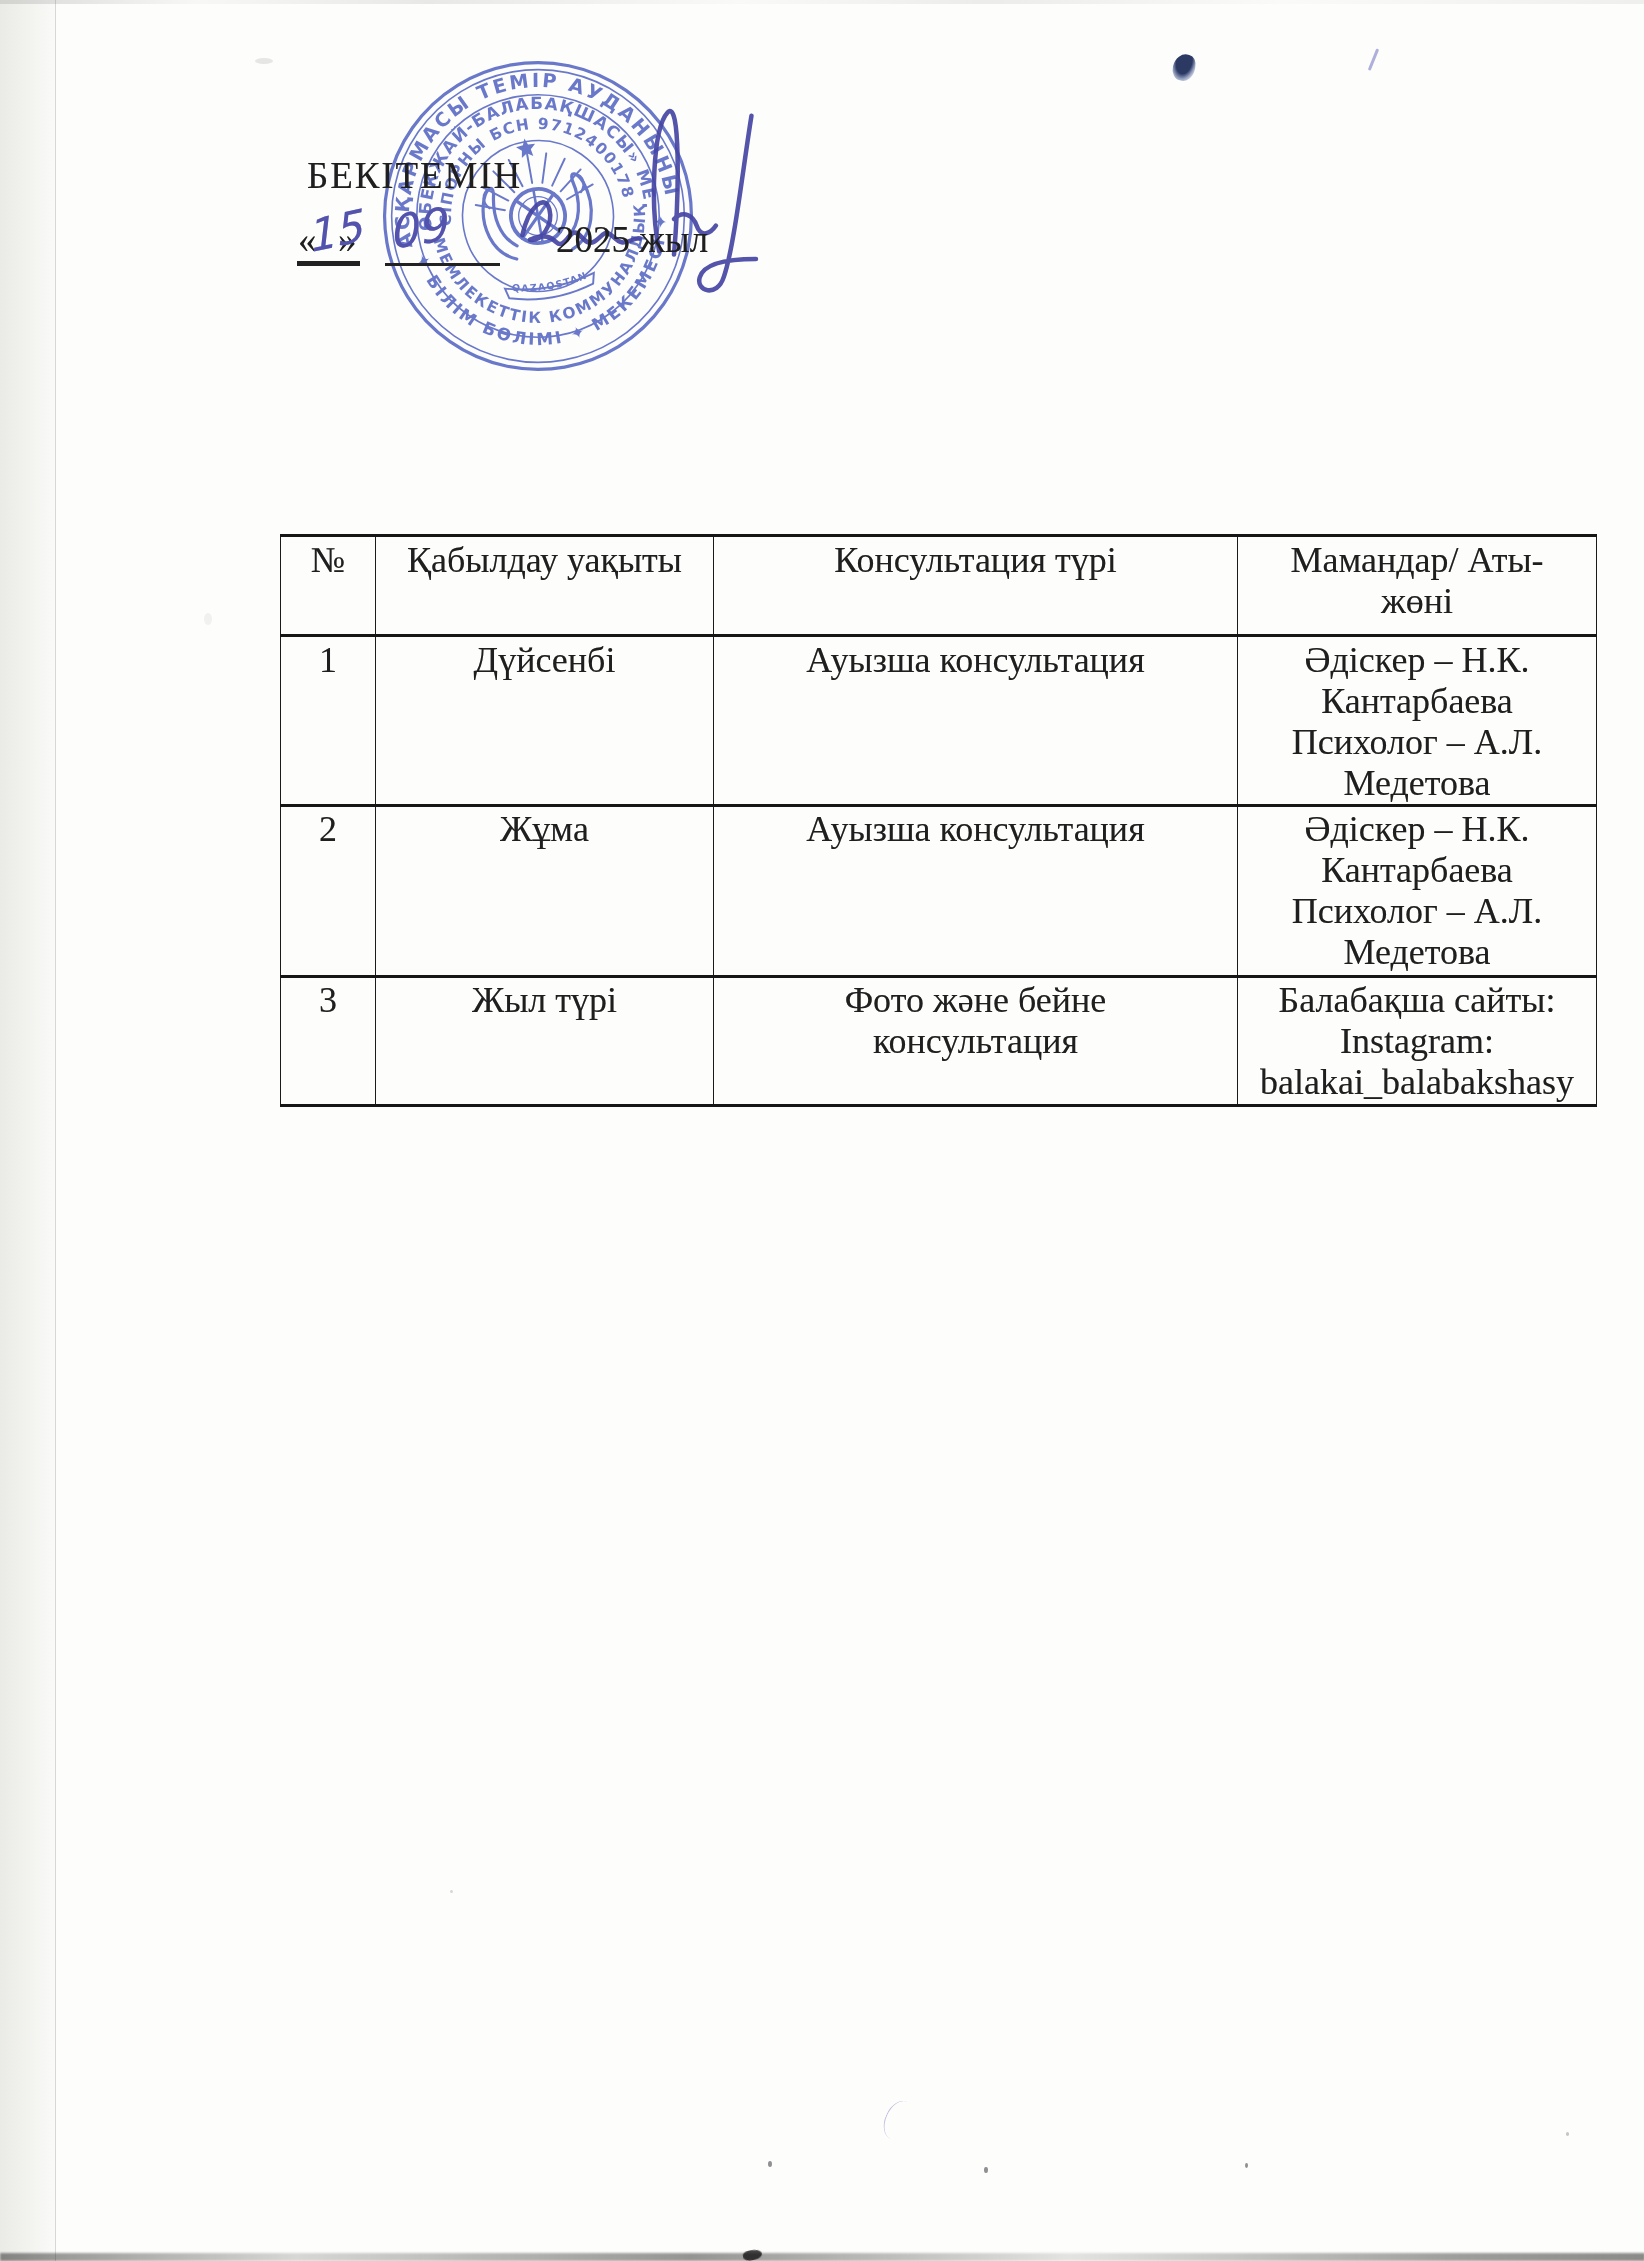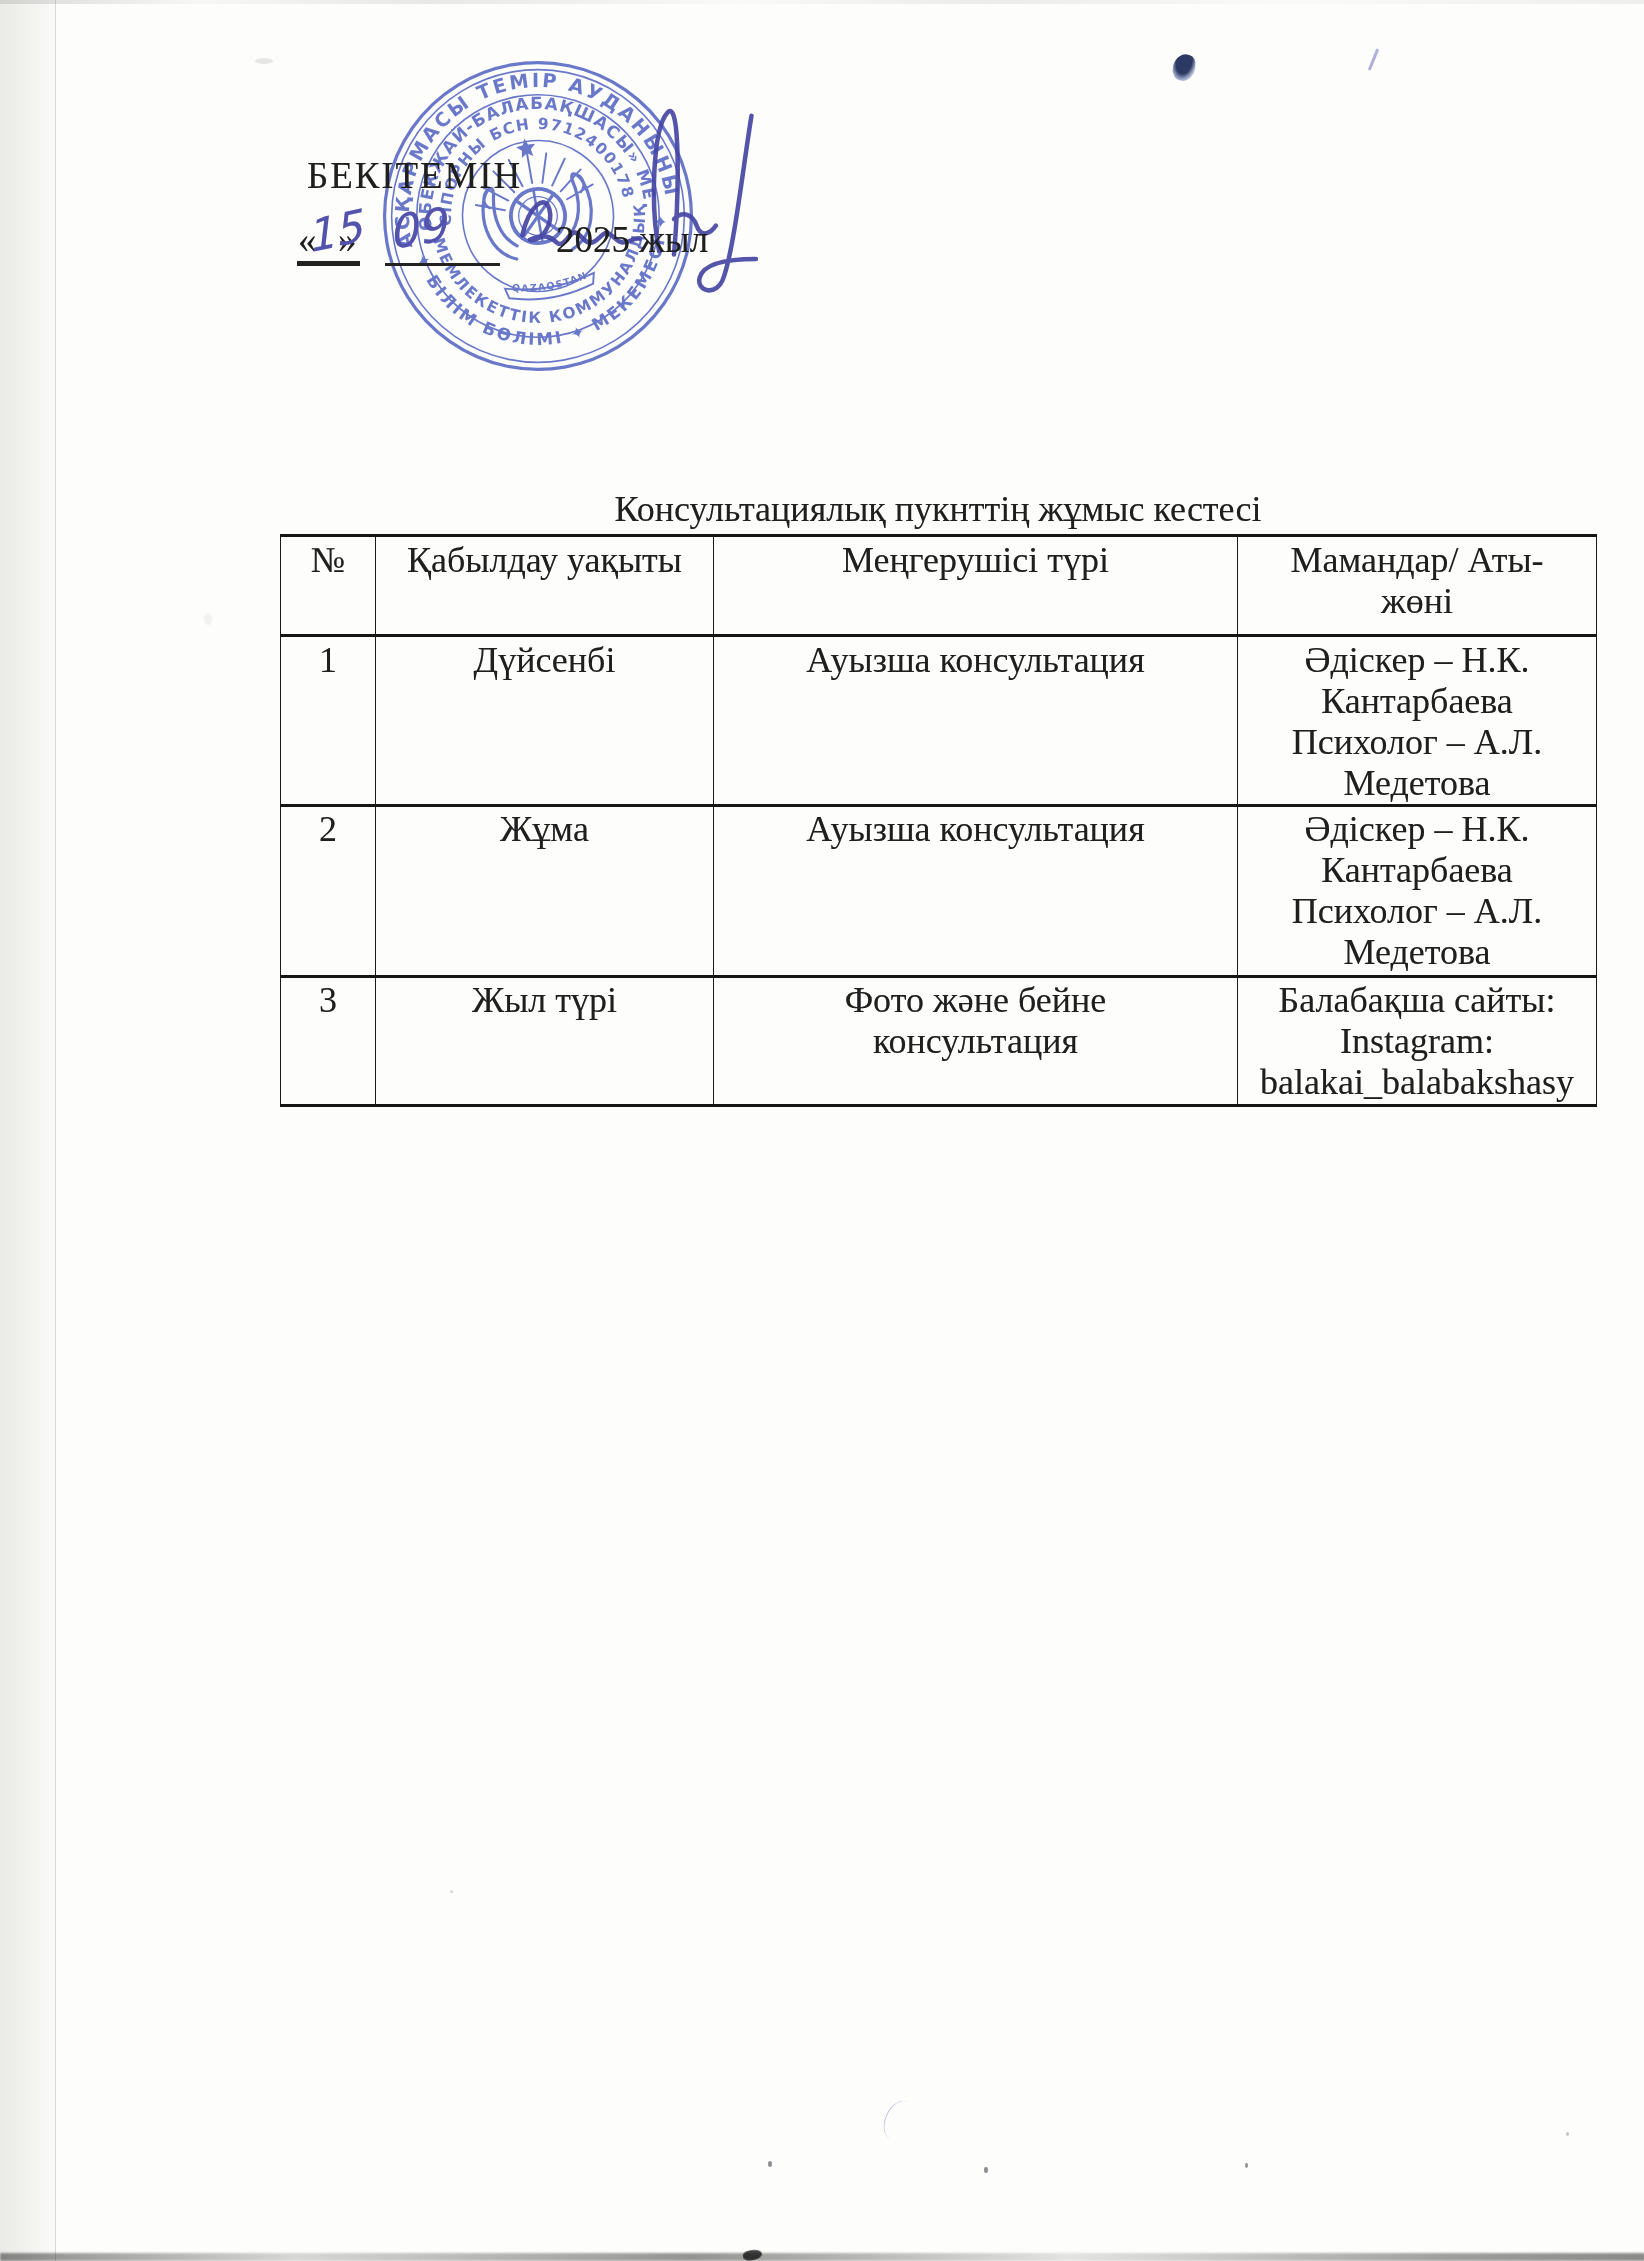--- a/index.html
+++ b/index.html
@@ -165,34 +165,33 @@
 
   <span class="quote" id="q-open">«</span>
   <span class="quote" id="q-close">»</span>
   <span class="hand" id="hand-day">15</span>
   <div class="uline" id="uline-day"></div>
   <span class="hand" id="hand-month">09</span>
   <div class="uline" id="uline-month"></div>
   <div id="year-text">2025 жыл</div>
 
 
-  <div id="doc-title">Консультациялық пукнттің жұмыс кестесі</div>
 
   <table id="schedule">
     <colgroup>
       <col style="width:95px">
         <col style="width:338px">
         <col style="width:524px">
         <col style="width:359px">
     </colgroup>
     <tbody>
       <tr class="hdr">
         <th class="preline">№</th>
         <th class="preline">Қабылдау уақыты</th>
-        <th class="preline">Меңгерушісі түрі</th>
+        <th class="preline">Консультация түрі</th>
         <th class="preline">Мамандар/ Аты-
 жөні</th>
       </tr>
       <tr class="r1">
         <td>1</td>
         <td>Дүйсенбі</td>
         <td class="preline">Ауызша консультация</td>
         <td class="preline">Әдіскер – Н.К.
 Кантарбаева
 Психолог – А.Л.

